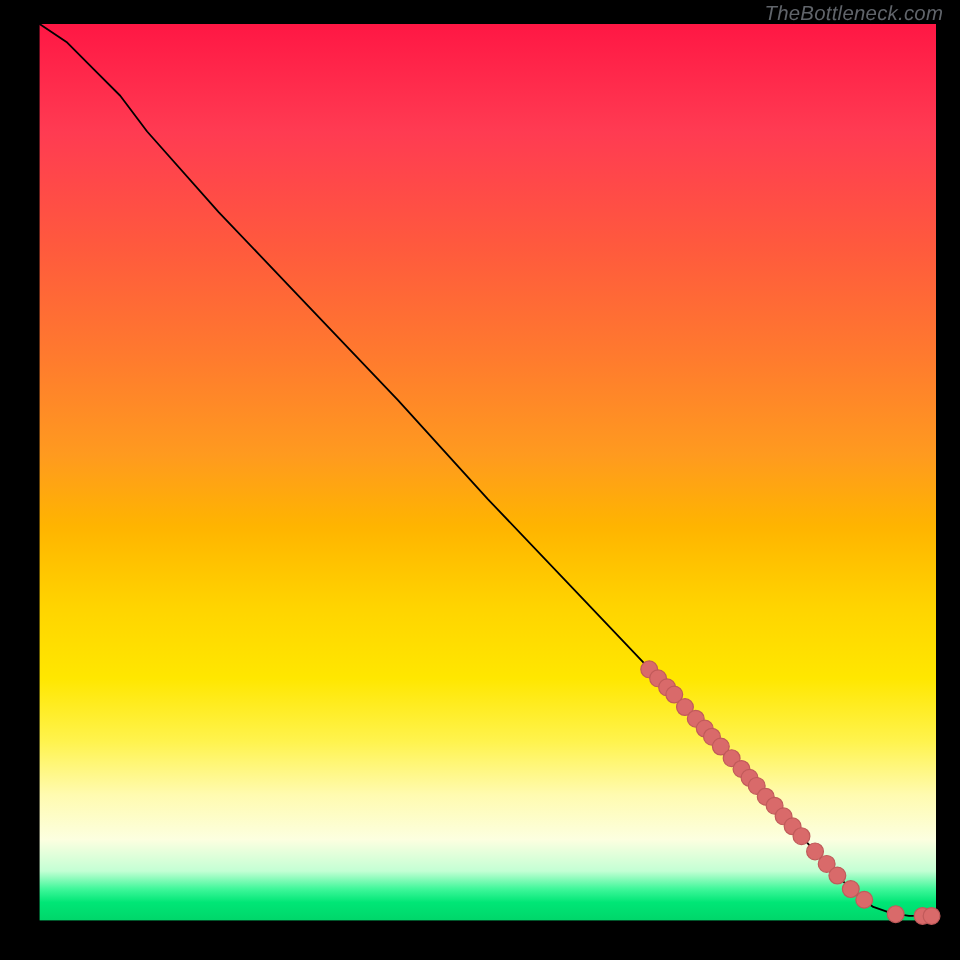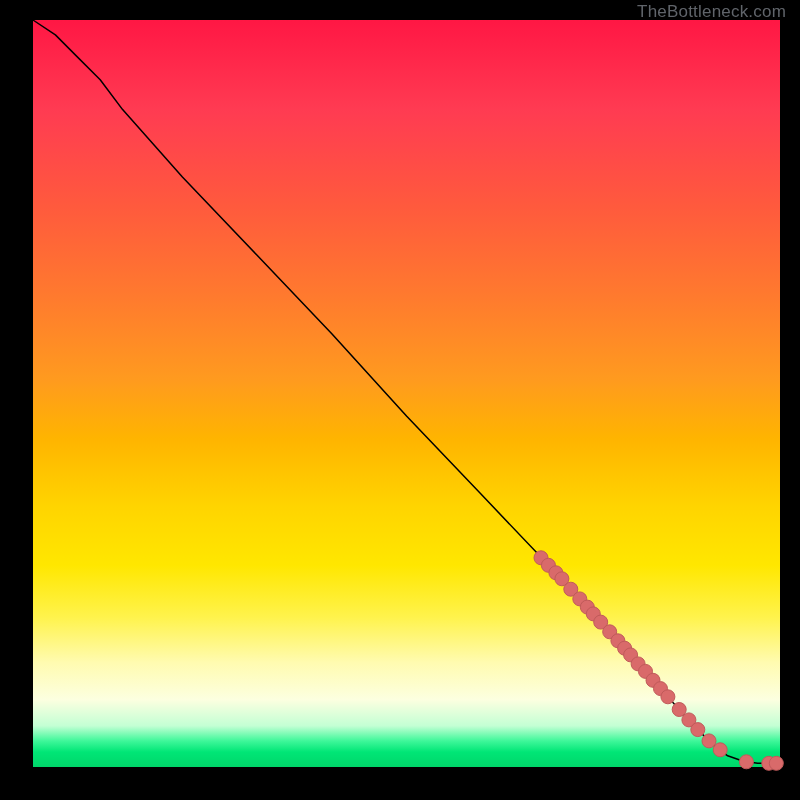--- a/index.html
+++ b/index.html
@@ -45,20 +45,21 @@
   }
   .watermark {
     position: absolute;
     top: 2px;
     right: 14px;
     font-family: Arial, Helvetica, sans-serif;
     font-size: 17px;
     color: #60646a;
     letter-spacing: 0.2px;
     user-select: none;
+    font-style: italic;
   }
   svg {
     position: absolute;
     left: 0;
     top: 0;
   }
 </style>
 </head>
 <body>
 <div class="stage">

